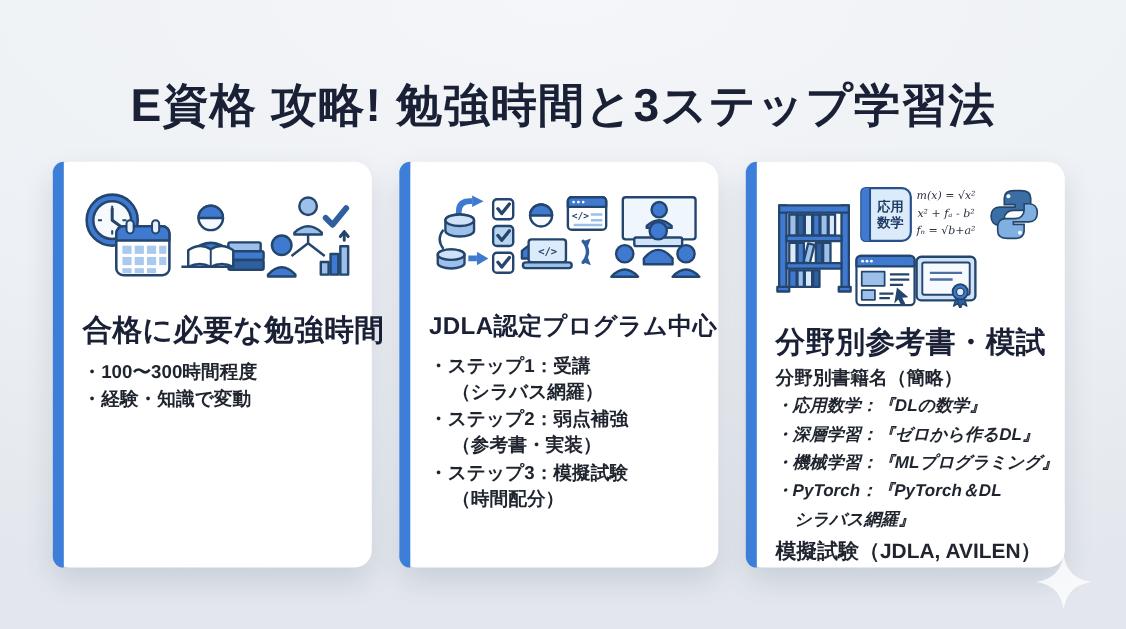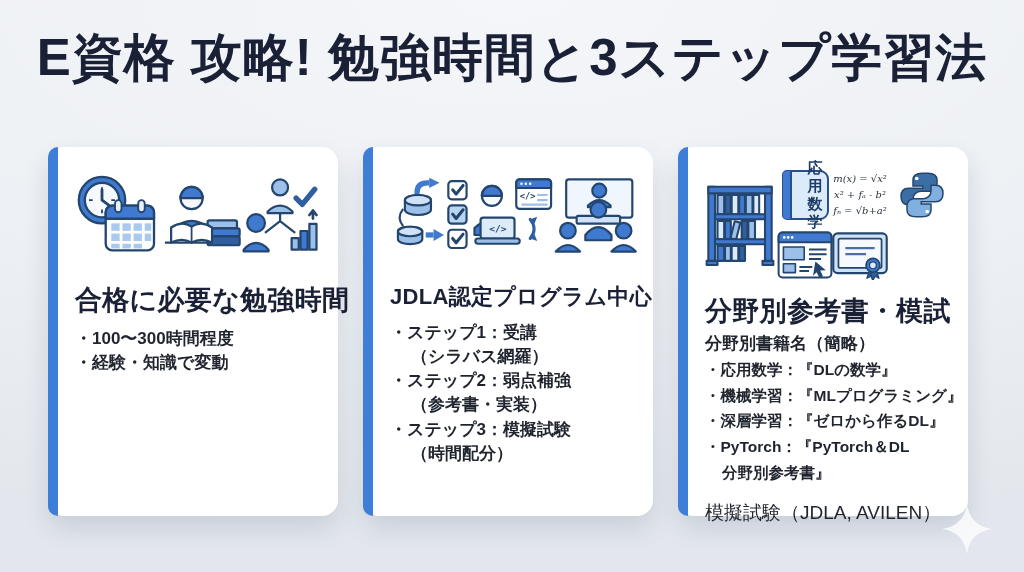--- a/index.html
+++ b/index.html
@@ -18,22 +18,22 @@
   body{
     font-family:"Liberation Sans","DejaVu Sans",sans-serif;
     overflow:hidden;
   }
   .stage{
     position:relative;width:1024px;height:572px;
     background:radial-gradient(130% 95% at 50% 0%, var(--background-top) 0%, #edf0f4 55%, var(--background-bottom) 100%);
     overflow:hidden;
   }
   .title{
-    padding-top:24px;text-align:center;
-    font-size:51px;font-weight:800;letter-spacing:1px;
+    padding-top:68px;text-align:center;
+    font-size:42px;font-weight:800;letter-spacing:1px;
     color:var(--title-text);
   }
   .cards{
     position:absolute;left:48px;top:147px;
     display:flex;gap:25px;
   }
   .card{
     width:290px;height:369px;background:#ffffff;
     border-radius:16px;position:relative;
     box-shadow:0 12px 26px rgba(35,55,95,.14);
@@ -55,45 +55,45 @@
     font-size:17px;font-weight:700;color:var(--body-text);
     line-height:1.42;white-space:nowrap;
   }
   .cont{padding-left:21px;}
   
   .card3 .card-heading{margin:8px 0 3px;}
   .subheading{
     font-size:17px;font-weight:800;color:var(--body-text);
     margin-bottom:2px;white-space:nowrap;
   }
-  .card3 .bullet{font-size:15.5px;line-height:1.66;}
+  .card3 .bullet{font-size:15.5px;line-height:1.66;font-style:italic;}
   .card3 .cont{padding-left:17px;}
   .footer-line{
-    font-size:19px;font-weight:400;color:var(--body-text);
-    margin-top:14px;white-space:nowrap;
+    font-size:19px;font-weight:700;color:var(--body-text);
+    margin-top:2px;white-space:nowrap;
   }
   
   .icons3{display:flex;align-items:center;gap:5px;height:120px;margin-top:2px;}
   .grid3{
     display:grid;grid-template-columns:50px 50px 64px;
     grid-auto-rows:57px;gap:3px 5px;align-items:center;justify-items:center;
   }
   .book{
     width:47px;height:50px;background:var(--icon-pale);
     border:2.5px solid #27508c;border-radius:5px 9px 9px 5px;
     position:relative;display:flex;align-items:center;justify-content:center;
   }
   .book::before{
     content:"";position:absolute;left:-1px;top:-1px;bottom:-1px;width:7px;
     background:var(--icon-blue);border-radius:4px 0 0 4px;
     border-right:2px solid #27508c;
   }
   .book-label{
-    font-size:15px;font-weight:800;color:#1f3c66;
-    width:2.2em;margin-left:20px;text-align:center;line-height:1.2;
+    font-size:12px;font-weight:800;color:#1f3c66;
+    width:2.2em;margin-left:9px;text-align:center;line-height:1.2;
     word-break:break-all;
   }
   .formulas{
     font-family:"DejaVu Serif",serif;font-style:italic;
     font-size:10px;color:#2a3240;line-height:1.6;
     width:64px;text-align:center;
   }
   .sparkle{position:absolute;left:942px;top:504px;width:50px;height:50px;}
   svg{display:block;}
 </style>
@@ -310,24 +310,24 @@
               <circle cx="48" cy="41" r="8" fill="#3f7ad0" stroke-width="2"></circle>
               <circle cx="48" cy="41" r="4" fill="#dcebfa" stroke-width="1.5"></circle>
             </g>
           </svg>
         </div>
       </div>
       <h2 class="card-heading">分野別参考書・模試</h2>
       <div class="subheading">分野別書籍名（簡略）</div>
       <div class="bullets">
         <div class="bullet">・応用数学：『DLの数学』</div>
+        <div class="bullet">・深層学習：『ゼロから作るDL』</div>
         <div class="bullet">・機械学習：『MLプログラミング』</div>
-        <div class="bullet">・深層学習：『ゼロから作るDL』</div>
         <div class="bullet">・PyTorch：『PyTorch＆DL</div>
-        <div class="bullet cont">分野別参考書』</div>
+        <div class="bullet cont">シラバス網羅』</div>
       </div>
       <div class="footer-line">模擬試験（JDLA, AVILEN）</div>
     </div>
 
   </div>
 
   <svg class="sparkle" viewBox="0 0 48 48">
     <path d="M24 0 C26 14 34 22 48 24 C34 26 26 34 24 48 C22 34 14 26 0 24 C14 22 22 14 24 0 Z" fill="#fdfeff" opacity="0.8"></path>
   </svg>
 

